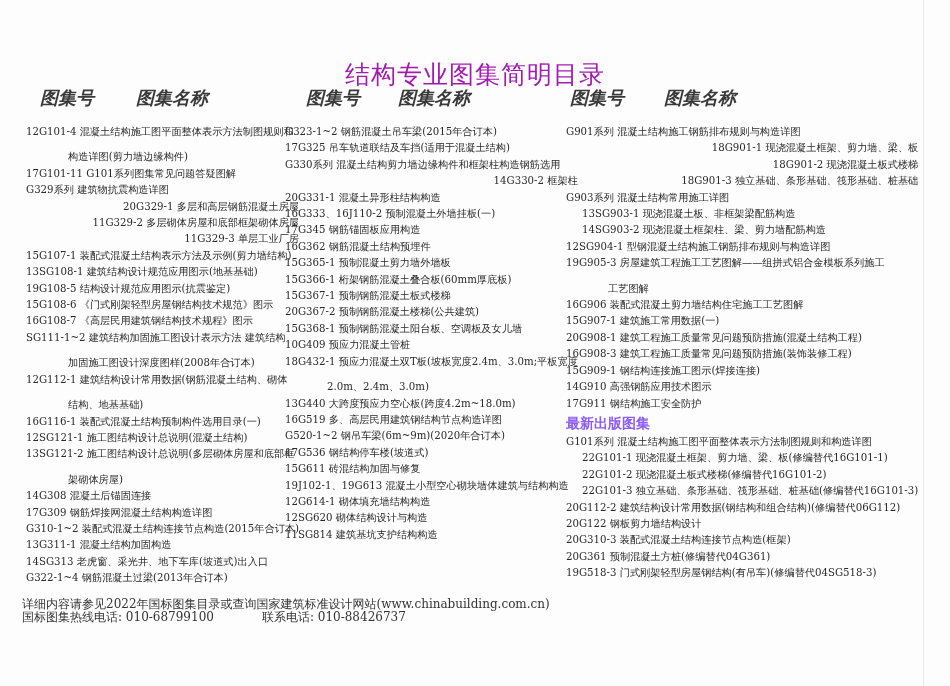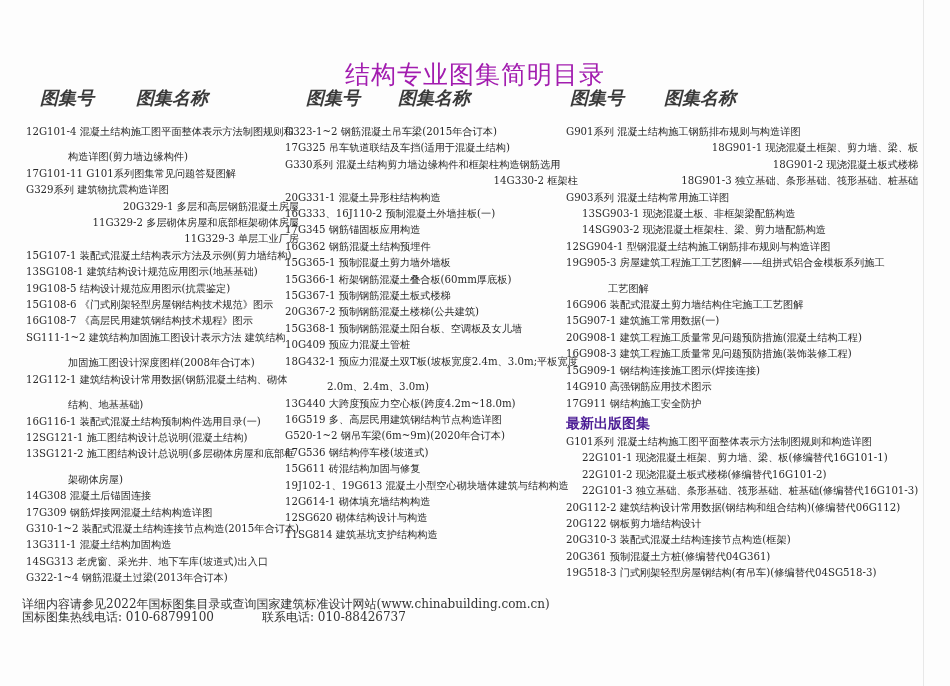--- a/index.html
+++ b/index.html
@@ -9,21 +9,21 @@
          font-family:"DejaVu Sans","Liberation Sans",sans-serif;font-size:25px;
          color:#a21caf;letter-spacing:1px;}
   .hdr{position:absolute;top:86px;font-size:18px;color:#3a3a3a;
        font-family:"DejaVu Sans","Liberation Sans",sans-serif;font-weight:bold;font-style:italic;}
   .col{position:absolute;top:124px;font-size:10.2px;line-height:16.4px;}
   .row{white-space:nowrap;}
   .ind1{padding-left:16px;}
   .ind2{padding-left:28px;text-align:right;}
   .cont{padding-left:42px;margin-top:9px;}
   .new-head{font-family:"DejaVu Sans","Liberation Sans",sans-serif;
-            font-size:14px;font-weight:bold;color:#4c1d95;line-height:22px;}
+            font-size:14px;font-weight:bold;color:#8b5cf6;line-height:22px;}
   .footer{position:absolute;left:22px;top:598px;font-size:12px;line-height:13px;color:#333;}
   .footer .sp{display:inline-block;width:48px;}
   .vline{position:absolute;left:923px;top:0;width:1px;height:686px;background:#e8e8e8;}
 </style>
 </head>
 <body>
 
 <div class="vline"></div>
 
 <div class="title">结构专业图集简明目录</div>

